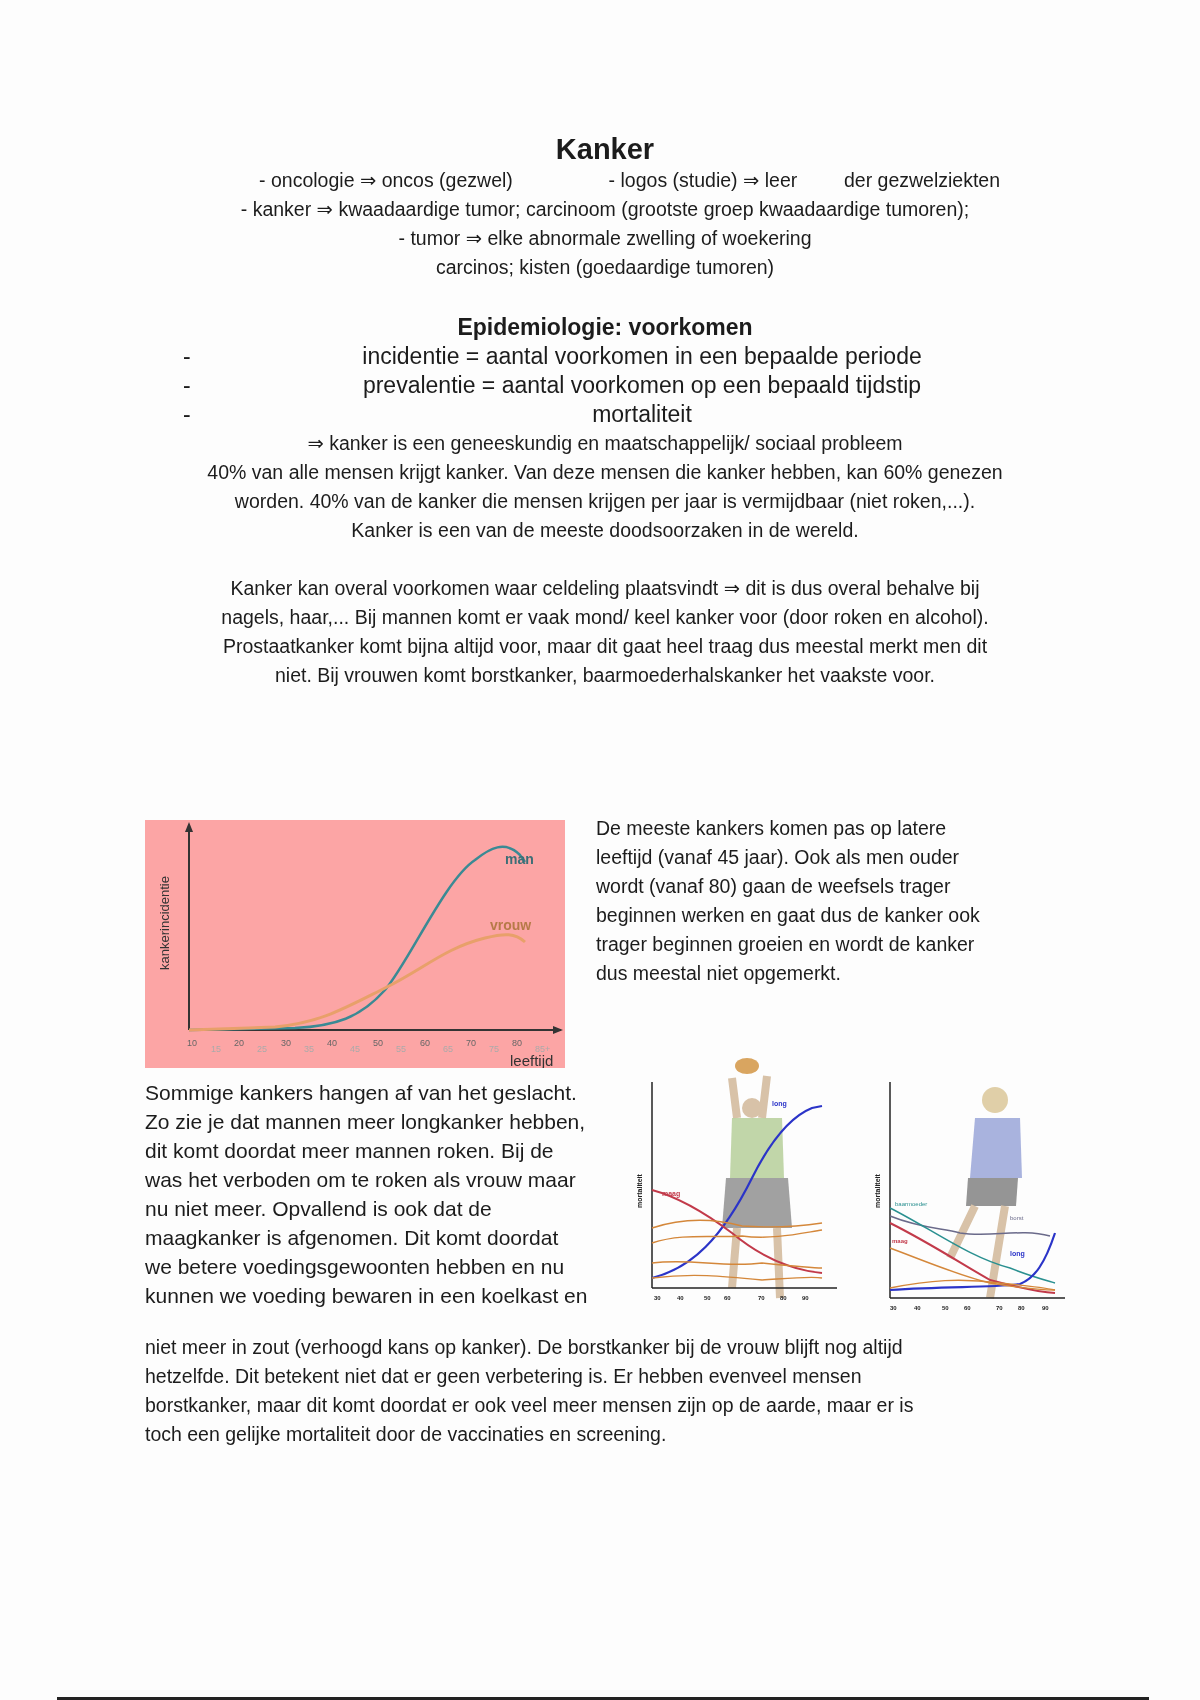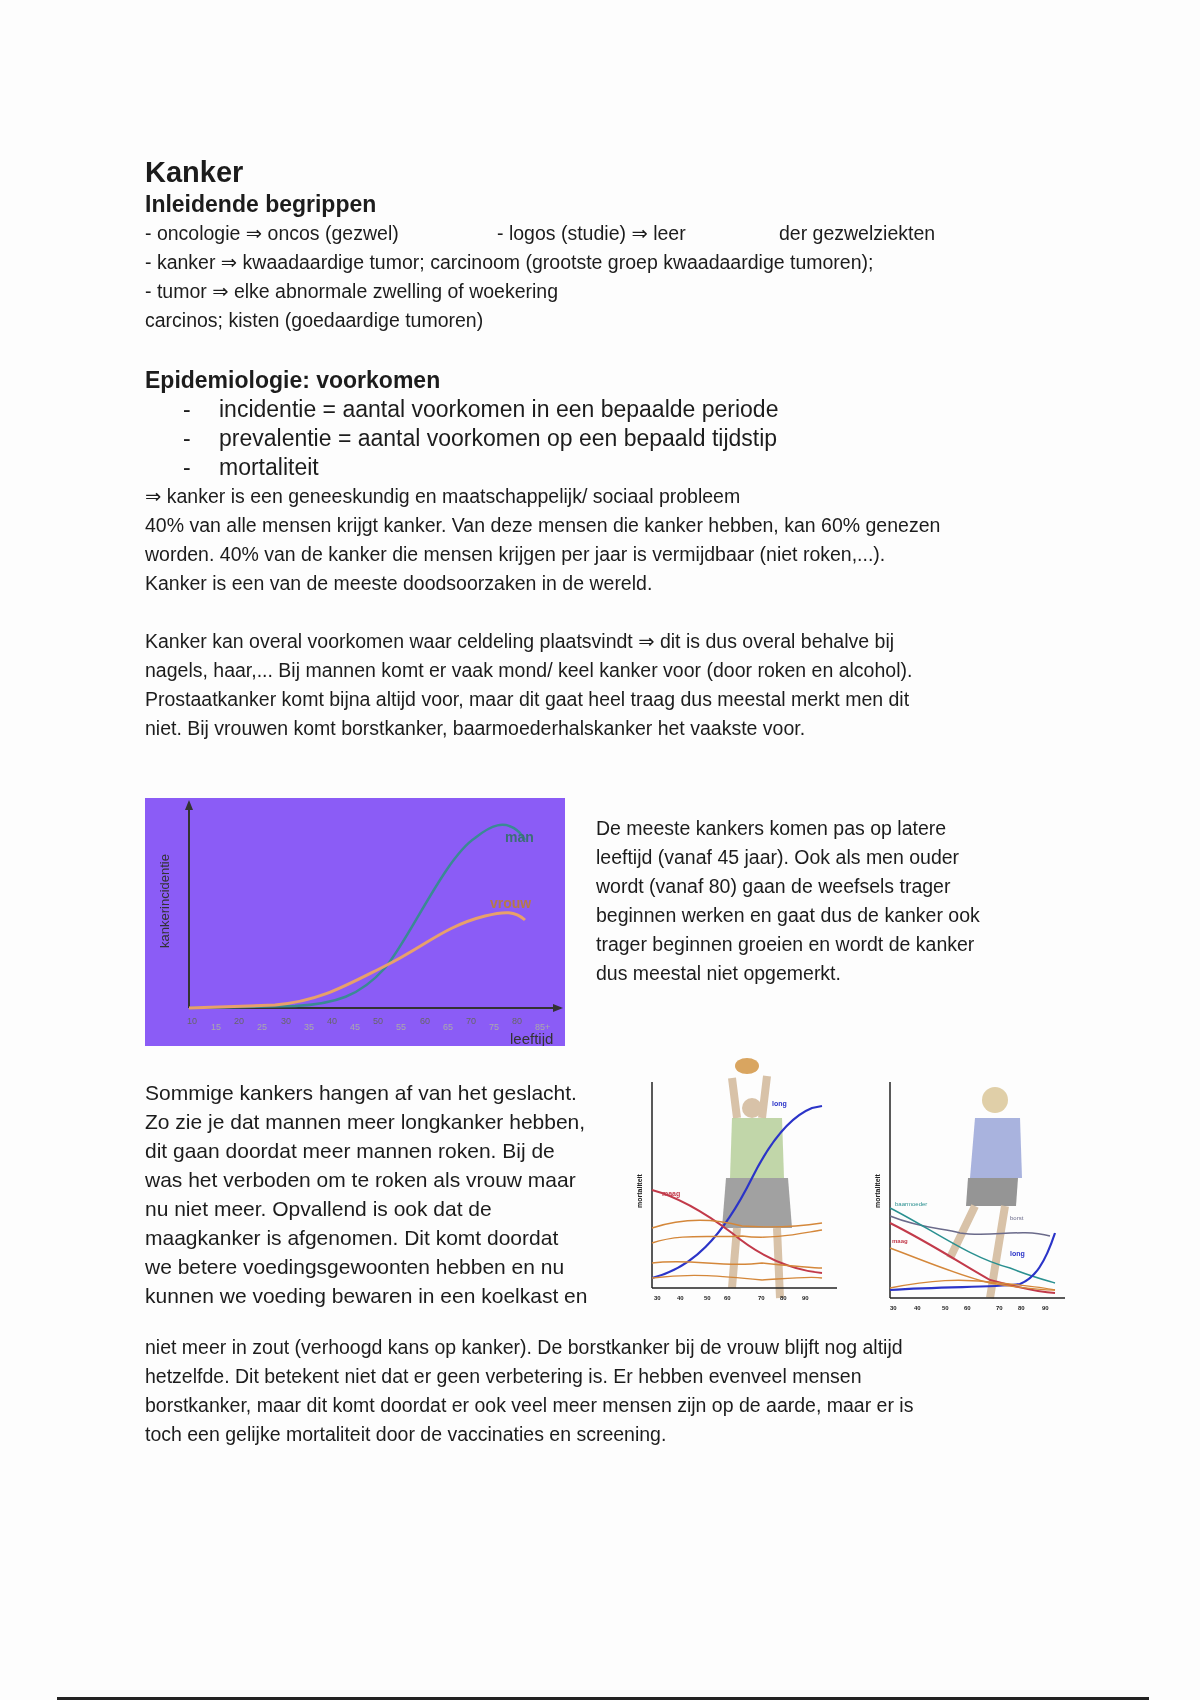--- a/index.html
+++ b/index.html
@@ -1,40 +1,39 @@
 <!DOCTYPE html>
 <html><head>
 <meta charset="utf-8">
 <style>
   html,body{margin:0;padding:0;background:#fdfdfd;}
   body{width:1200px;height:1700px;position:relative;overflow:hidden;font-family:"Liberation Sans",sans-serif;color:#1c1c1c;}
-  .page{position:absolute;left:145px;top:155px;width:920px;}
+  .page{position:absolute;left:145px;top:132px;width:920px;text-align:center;}
   h1{font-size:29px;font-weight:bold;margin:0;line-height:34px;}
   h2{font-size:23px;font-weight:bold;margin:0;line-height:30px;}
   p,.line{font-size:19.5px;line-height:29px;margin:0;}
   .tabs span{display:inline-block;}
   ul.dash{list-style:none;margin:0;padding:0 0 0 38px;}
   ul.dash li{font-size:23px;line-height:29px;position:relative;padding-left:36px;}
   ul.dash li:before{content:"-";position:absolute;left:0;}
   .gap{height:29px;}
-  .chart1{position:absolute;left:145px;top:798px;width:420px;height:248px;background:#8b5cf6;}
+  .chart1{position:absolute;left:145px;top:820px;width:420px;height:248px;background:#fca5a5;}
   .chart1 svg{position:absolute;left:0;top:0;}
   .side1{position:absolute;left:596px;top:814px;width:470px;font-size:19.5px;line-height:29px;}
   .para3{position:absolute;left:145px;top:1078px;width:470px;font-size:21px;line-height:29px;}
   .para3b{position:absolute;left:145px;top:1333px;width:930px;font-size:19.5px;line-height:29px;}
   .figm{position:absolute;left:632px;top:1058px;width:210px;height:258px;}
   .figw{position:absolute;left:870px;top:1058px;width:200px;height:258px;}
   .rule{position:absolute;left:57px;top:1697px;width:1092px;height:3px;background:#222;}
 </style>
 </head>
 <body>
 
 <div class="page">
   <h1>Kanker</h1>
-  <h2>Inleidende begrippen</h2>
   <div class="line tabs">
     <span style="width:352px">- oncologie ⇒ oncos (gezwel)</span><span style="width:282px">- logos (studie) ⇒ leer</span><span>der gezwelziekten</span>
   </div>
   <div class="line">- kanker ⇒ kwaadaardige tumor; carcinoom (grootste groep kwaadaardige tumoren);</div>
   <div class="line">- tumor ⇒ elke abnormale zwelling of woekering</div>
   <div class="line">carcinos; kisten (goedaardige tumoren)</div>
   <div style="height:30px"></div>
   <h2>Epidemiologie: voorkomen</h2>
   <ul class="dash">
     <li>incidentie = aantal voorkomen in een bepaalde periode</li>
@@ -90,21 +89,21 @@
   <div>leeftijd (vanaf 45 jaar). Ook als men ouder</div>
   <div>wordt (vanaf 80) gaan de weefsels trager</div>
   <div>beginnen werken en gaat dus de kanker ook</div>
   <div>trager beginnen groeien en wordt de kanker</div>
   <div>dus meestal niet opgemerkt.</div>
 </div>
 
 <div class="para3">
   <div>Sommige kankers hangen af van het geslacht.</div>
   <div>Zo zie je dat mannen meer longkanker hebben,</div>
-  <div>dit gaan doordat meer mannen roken. Bij de</div>
+  <div>dit komt doordat meer mannen roken. Bij de</div>
   <div>was het verboden om te roken als vrouw maar</div>
   <div>nu niet meer. Opvallend is ook dat de</div>
   <div>maagkanker is afgenomen. Dit komt doordat</div>
   <div>we betere voedingsgewoonten hebben en nu</div>
   <div>kunnen we voeding bewaren in een koelkast en</div>
 </div>
 
 <div class="figm">
   <svg width="210" height="258" viewBox="0 0 210 258">
     <ellipse cx="115" cy="8" rx="12" ry="8" fill="#d9a560"></ellipse>

